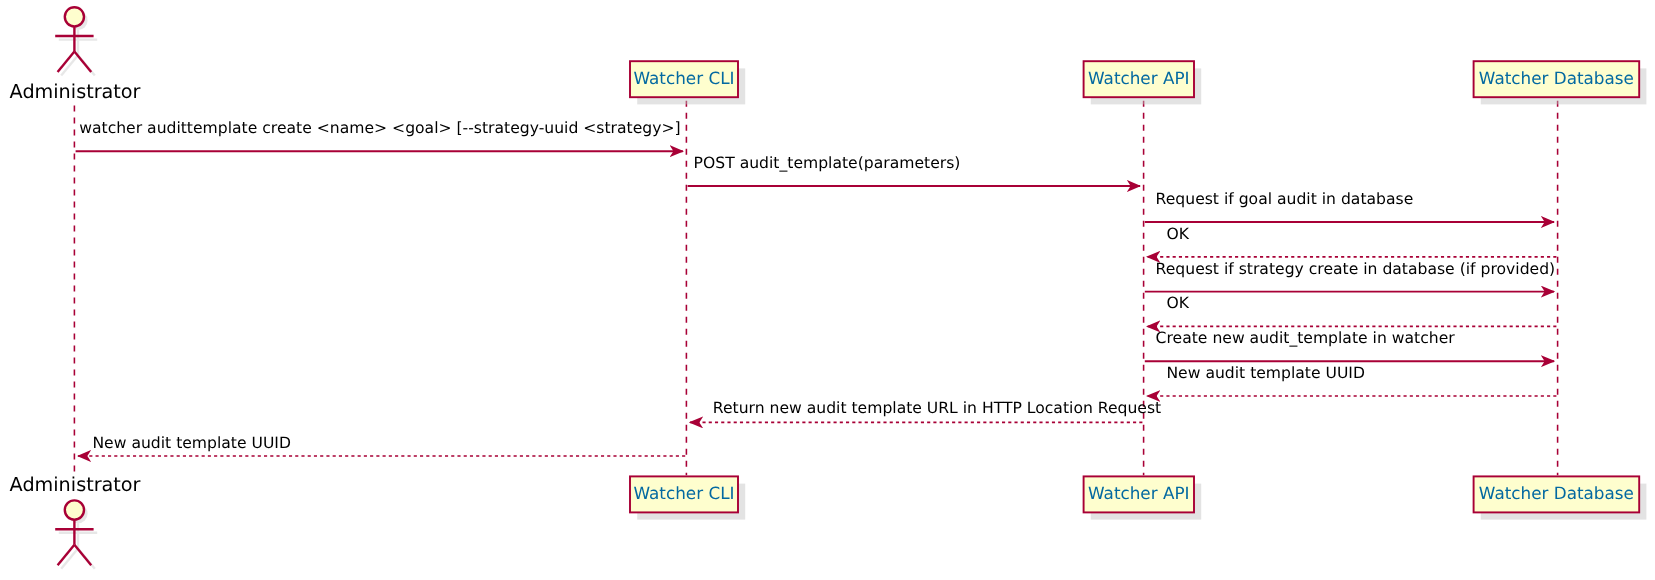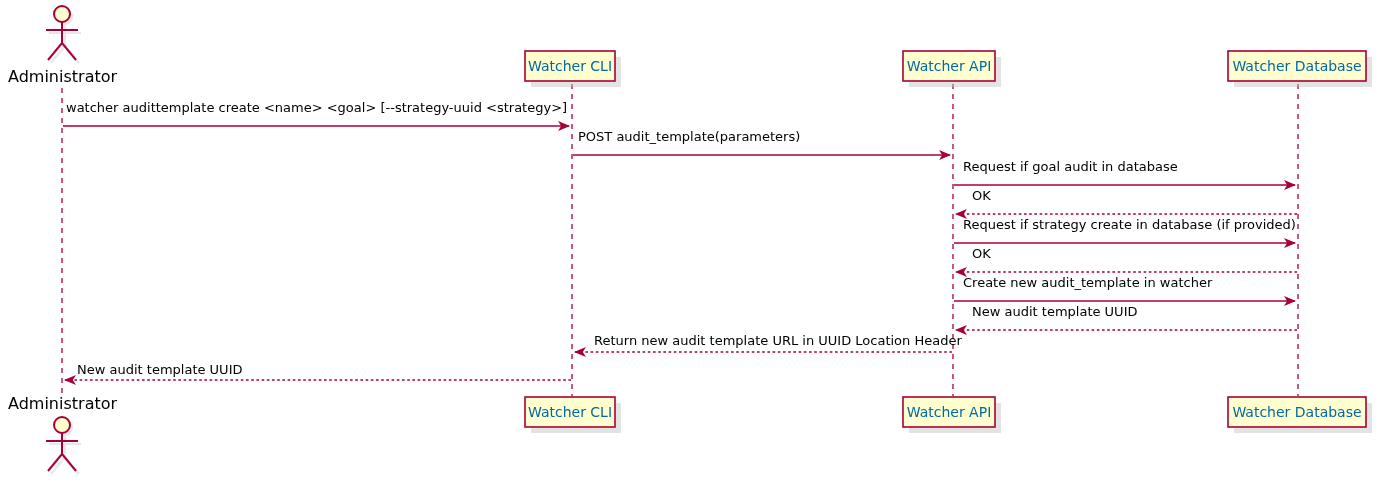--- a/index.html
+++ b/index.html
@@ -159,15 +159,15 @@
 <div class="lbl" style="left:972px; top:188px;">OK</div>
 
 <div class="lbl" style="left:963px; top:217px;">Request if strategy create in database (if provided)</div>
 
 <div class="lbl" style="left:972px; top:246px;">OK</div>
 
 <div class="lbl" style="left:963px; top:275px;">Create new audit_template in watcher</div>
 
 <div class="lbl" style="left:972px; top:304px;">New audit template UUID</div>
 
-<div class="lbl" style="left:594px; top:333px;">Return new audit template URL in UUID Location Header</div>
+<div class="lbl" style="left:594px; top:333px;">Return new audit template URL in HTTP Location Request</div>
 
 <div class="lbl" style="left:77px; top:362px;">New audit template UUID</div>
 
 </body></html>

